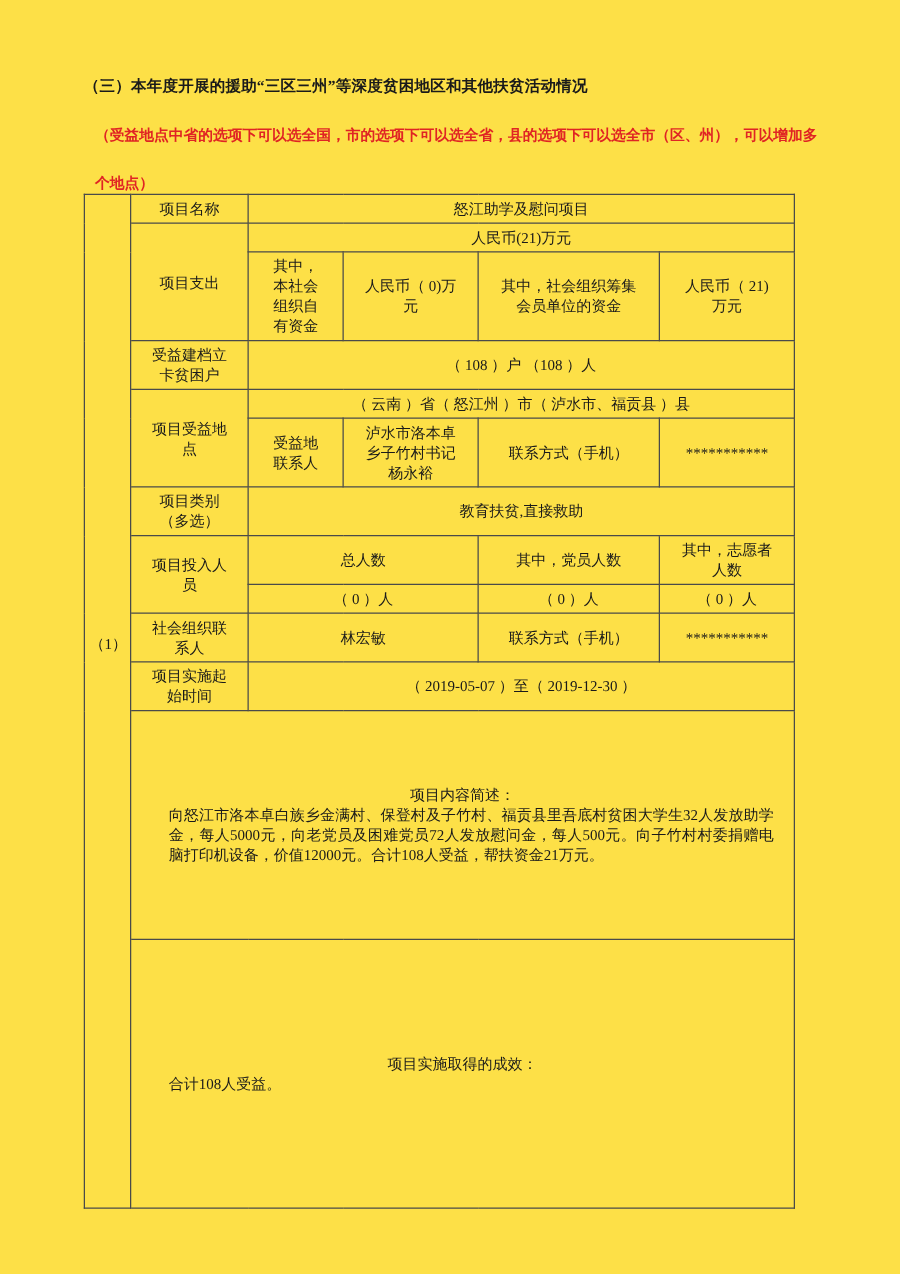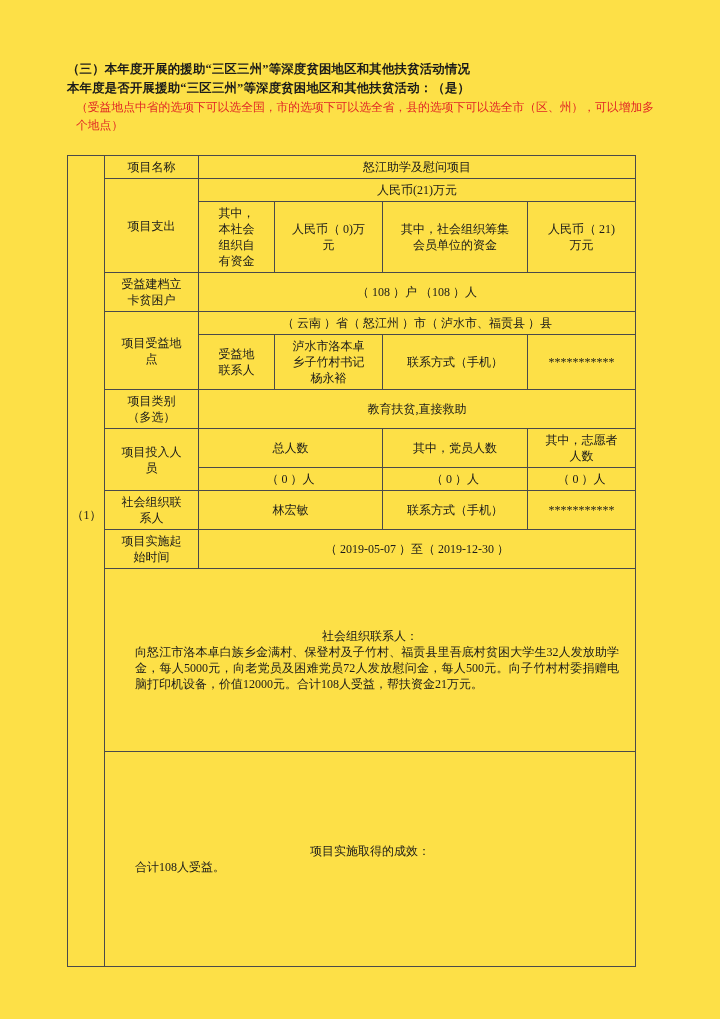--- a/index.html
+++ b/index.html
@@ -33,24 +33,25 @@
   }
   .h-line {
     font-weight: bold;
     font-size: 12.4px;
     line-height: 19px;
     letter-spacing: 0.2px;
     white-space: nowrap;
   }
   .h-red {
     color: #e02424;
-    font-weight: normal;
+    font-weight: bold;
     font-size: 11.8px;
     line-height: 18px;
     padding-left: 9px;
+    margin-top: 20px;
   }
   .h-red .l2 { padding-left: 0px; }
   .h-last {
     font-weight: bold;
     font-size: 12.4px;
     line-height: 19px;
     margin-top: 1px;
     white-space: nowrap;
   }
 
@@ -106,21 +107,20 @@
     top: 0px;
   }
 </style>
 </head>
 <body>
 
 <div class="page">
 
   <div class="headings">
     <div class="h-line">（三）本年度开展的援助“三区三州”等深度贫困地区和其他扶贫活动情况</div>
-    <div class="h-line">本年度是否开展援助“三区三州”等深度贫困地区和其他扶贫活动：（是）</div>
     <div class="h-red">（受益地点中省的选项下可以选全国，市的选项下可以选全省，县的选项下可以选全市（区、州），可以增加多</div>
     <div class="h-red"><span class="l2">个地点）</span></div>
   </div>
 
   <div class="tblwrap">
     <table class="form">
       <colgroup>
         <col style="width:37px">
         <col style="width:94px">
         <col style="width:76px">
@@ -190,21 +190,21 @@
         <td>***********</td>
       </tr>
 
       <tr>
         <td class="labelcell">项目实施起始时间</td>
         <td colspan="4">（  2019-05-07  ）至（  2019-12-30  ）</td>
       </tr>
 
       <tr>
         <td class="leftalign tall" colspan="5">
-          <div class="desc-title">社会组织联系人：</div>
+          <div class="desc-title">项目内容简述：</div>
           <div class="desc-body">向怒江市洛本卓白族乡金满村、保登村及子竹村、福贡县里吾底村贫困大学生32人发放助学金，每人5000元，向老党员及困难党员72人发放慰问金，每人500元。向子竹村村委捐赠电脑打印机设备，价值12000元。合计108人受益，帮扶资金21万元。</div>
         </td>
       </tr>
 
       <tr>
         <td class="leftalign tall2" colspan="5">
           <div class="desc-title">项目实施取得的成效：</div>
           <div class="desc-body">合计108人受益。</div>
         </td>
       </tr>

